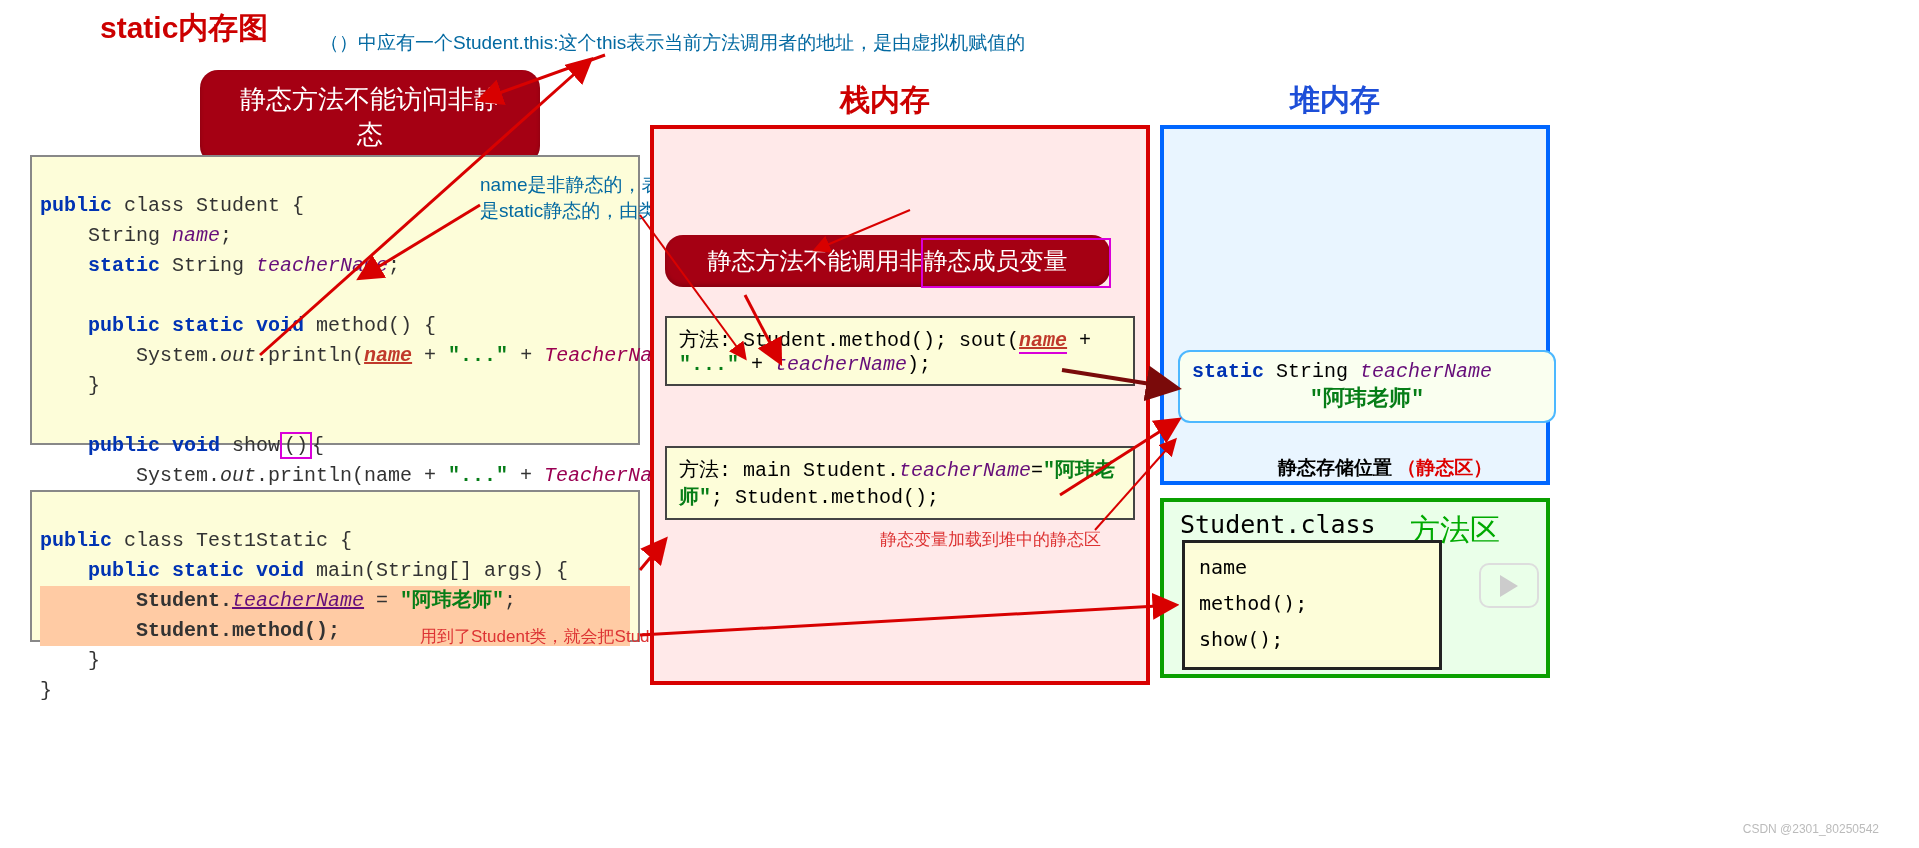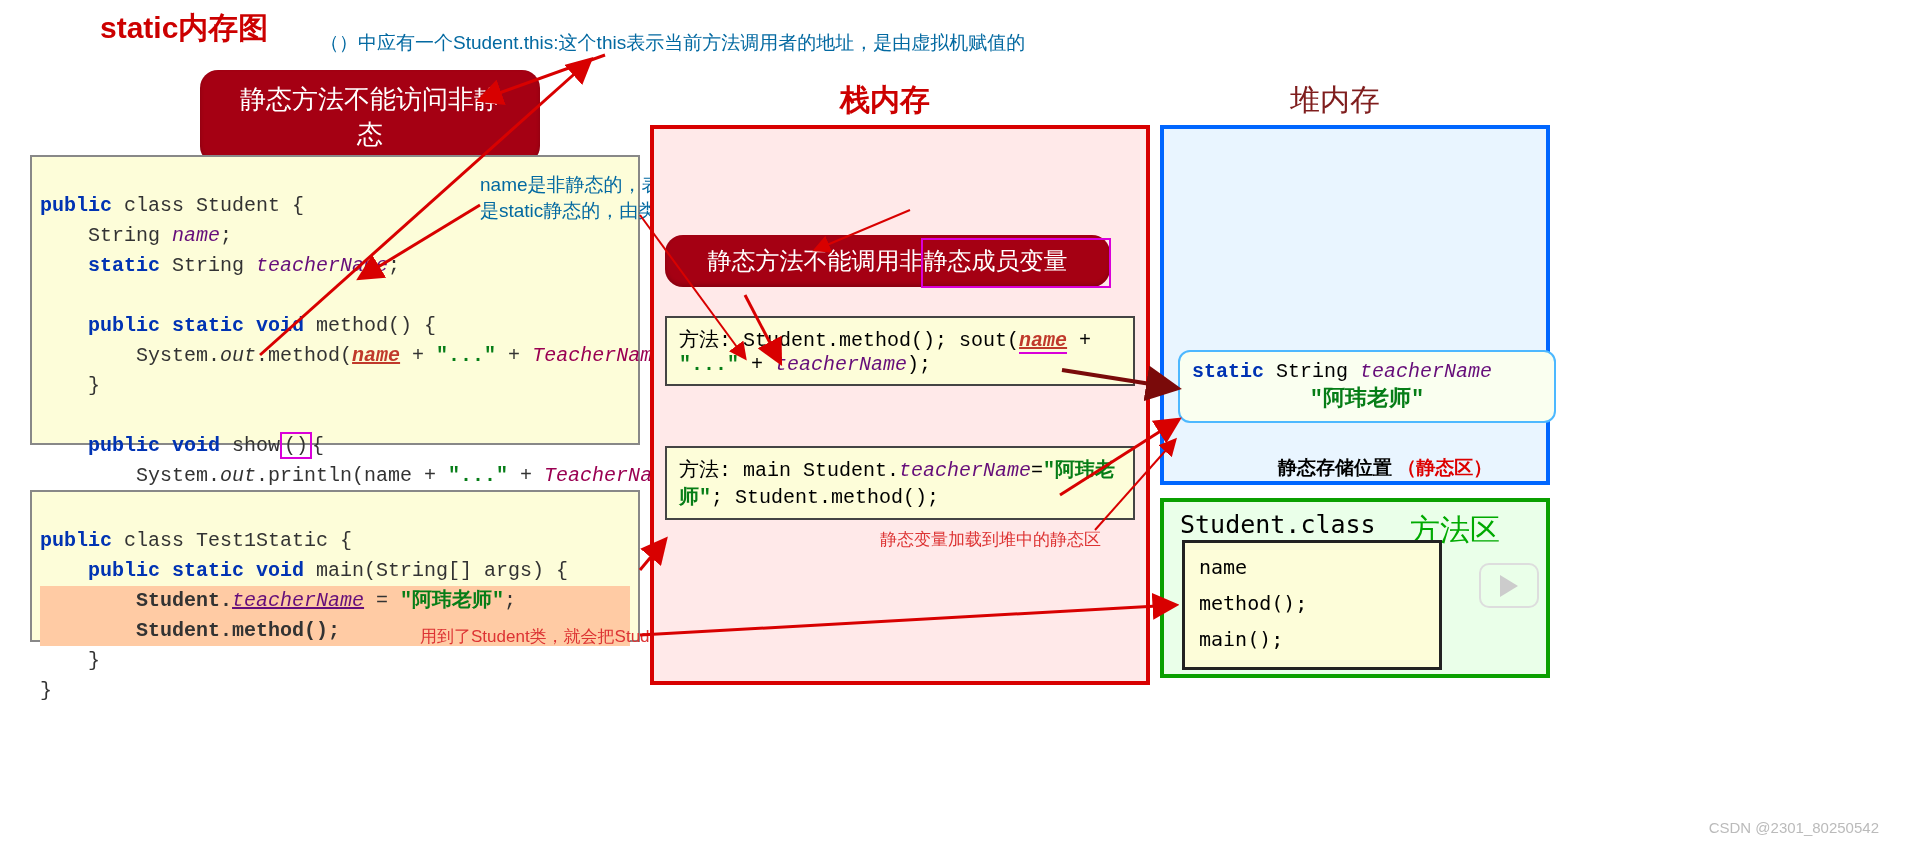--- a/index.html
+++ b/index.html
@@ -8,21 +8,21 @@
     padding: 0;
     font-family: "Microsoft YaHei", Arial, sans-serif;
     background: #fff;
     width: 1919px;
     height: 848px;
     position: relative;
     overflow: hidden;
   }
   .abs { position: absolute; }
   .title-red { color: #c00; font-size: 30px; font-weight: bold; }
-  .title-blue { color: #7f1d1d; font-size: 30px; font-weight: normal; }
+  .title-blue { color: #1d4ed8; font-size: 30px; font-weight: bold; }
   .title-green { color: #0a0; font-size: 30px; font-weight: normal; }
   .small-note { color: #0369a1; font-size: 19px; }
   .pill {
     background: #a50013;
     color: #fff;
     font-size: 26px;
     border-radius: 18px;
     padding: 12px 30px;
     text-align: center;
     box-shadow: inset 0 -2px 4px rgba(0,0,0,0.2);
@@ -74,21 +74,21 @@
     border-radius: 12px;
     background: #fafff0;
     font-family: Consolas, "Courier New", monospace;
     font-size: 20px;
     padding: 8px 12px;
   }
   .red-note { color: #d33; font-size: 17px; }
   .magenta-box { border: 2px solid #d900d9; }
   .hl-line { background: #ffcba4; display: block; }
   svg.arrows { position: absolute; left: 0; top: 0; pointer-events: none; }
-  .watermark { position: absolute; right: 40px; bottom: 12px; color: #bbb; font-size: 15px; margin-top: 36px; }
+  .watermark { position: absolute; right: 40px; bottom: 12px; color: #bbb; font-size: 12px; margin-top: 36px; }
   .play-btn {
     width: 60px; height: 45px; border: 2px solid #ddd; border-radius: 10px;
     display: flex; align-items: center; justify-content: center;
   }
   .play-tri {
     width: 0; height: 0; border-left: 18px solid #ccc;
     border-top: 11px solid transparent; border-bottom: 11px solid transparent;
   }
 </style>
 </head>
@@ -103,21 +103,21 @@
 <div class="abs title-red" style="left:840px;top:80px">栈内存</div>
 
 <div class="abs title-blue" style="left:1290px;top:80px">堆内存</div>
 
 <div class="abs code-box" style="left:30px;top:155px;width:610px;height:290px">
 <span class="kw">public</span><span> class Student {</span>
 <span>    String </span><span class="field">name</span><span>;</span>
 <span class="kw">    static</span><span> String </span><span class="field">teacherName</span><span>;</span>
 
 <span class="kw">    public static void</span><span> method() {</span>
-<span>        System.</span><span class="out">out</span><span>.method(</span><span class="hl-var">name</span><span> + </span><span class="str">"..."</span><span> + </span><span class="ident">TeacherName</span><span>);</span>
+<span>        System.</span><span class="out">out</span><span>.println(</span><span class="hl-var">name</span><span> + </span><span class="str">"..."</span><span> + </span><span class="ident">TeacherName</span><span>);</span>
 <span>    }</span>
 
 <span class="kw">    public void</span><span> show</span><span class="magenta-box" style="padding:0 2px">()</span><span>{</span>
 <span>        System.</span><span class="out">out</span><span>.println(name + </span><span class="str">"..."</span><span> + </span><span class="ident">TeacherName</span><span>);</span>
 <span>    }</span>
 <span>}</span>
 </div>
 
 <div class="abs small-note" style="left:480px;top:172px">name是非静态的，表示每个对象都有，而method</div>
 <div class="abs small-note" style="left:480px;top:198px">是static静态的，由类调用的没有对象，所以必定报错</div>
@@ -165,21 +165,21 @@
 </div>
 
 <div class="abs method-col" style="left:1160px;top:498px"></div>
 <div class="abs title-green" style="left:1410px;top:510px">方法区</div>
 
 <div class="abs" style="left:1180px;top:510px;font-family:Consolas,monospace;font-size:25px">Student.class</div>
 
 <div class="abs" style="left:1182px;top:540px;width:260px;height:130px;border:3px solid #222;background:#fdfdd9;font-family:Consolas,monospace;font-size:20px;padding:6px 14px;line-height:1.8">
 <div>name</div>
 <div>method();</div>
-<div>main();</div>
+<div>show();</div>
 </div>
 
 <div class="abs play-btn" style="right:380px;bottom:240px">
   <div class="play-tri"></div>
 </div>
 
 <svg class="arrows" width="1919" height="848">
   <defs>
     <marker id="ar-red" viewBox="0 0 12 12" refX="10" refY="6" markerWidth="9" markerHeight="9" orient="auto">
       <path d="M0,0 L12,6 L0,12 Z" fill="#d80000"></path>

